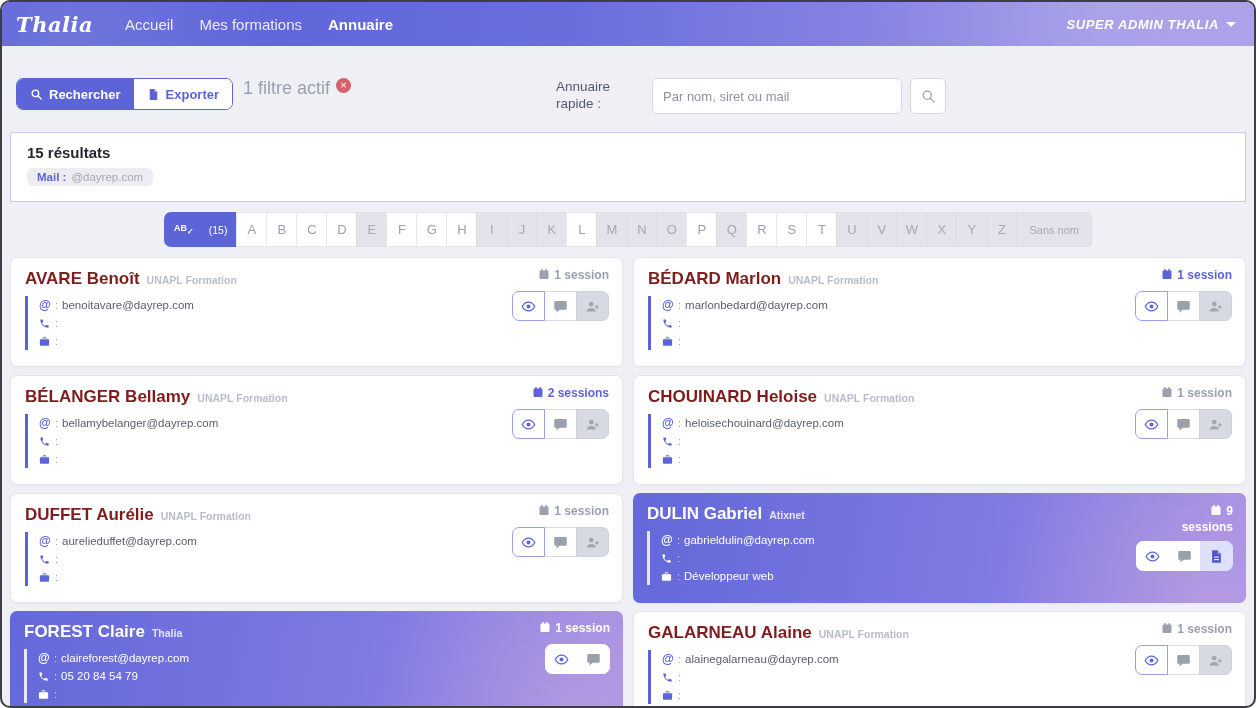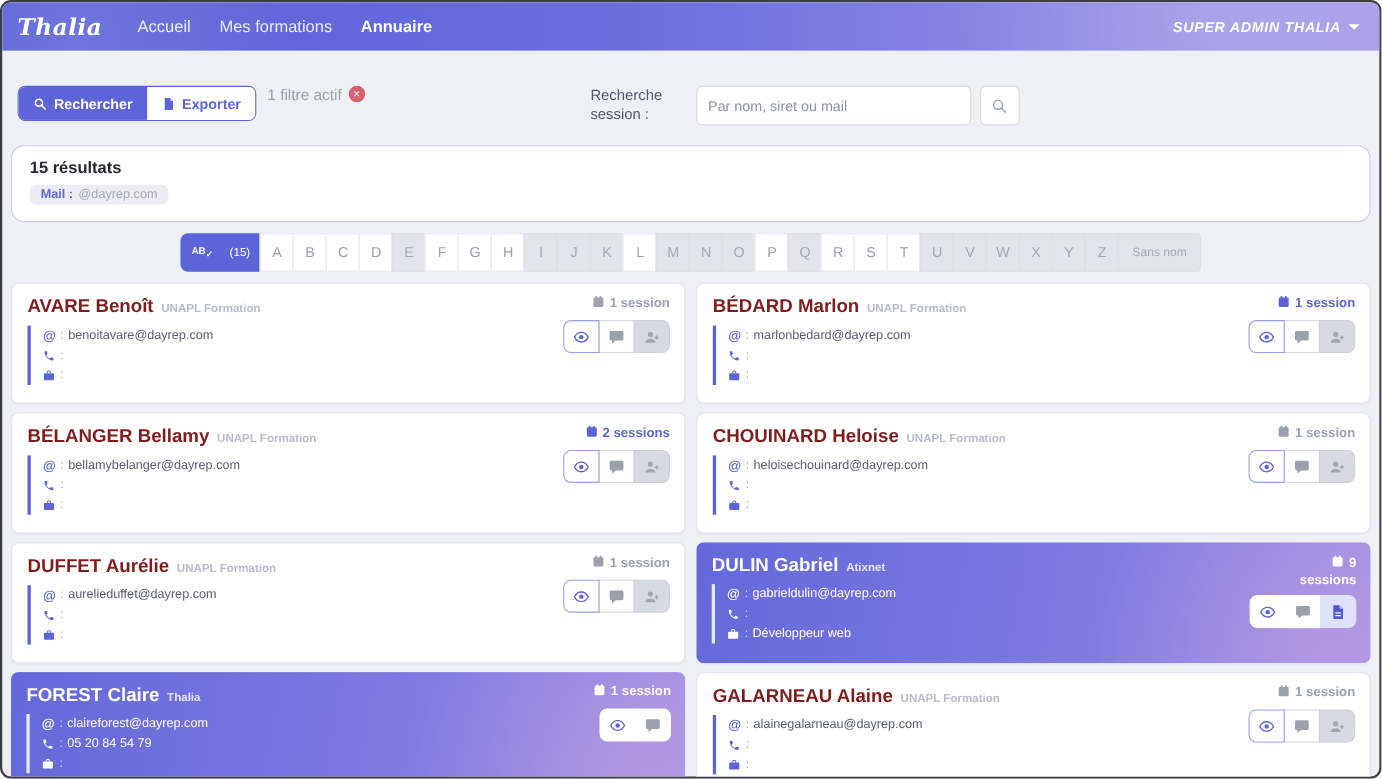--- a/index.html
+++ b/index.html
@@ -19,31 +19,31 @@
   .user { margin-left:auto; color:#fff; font-size:13px; font-weight:600; letter-spacing:.6px; display:flex; align-items:center; gap:7px; cursor:pointer;font-style:italic; }
   .caret { width:0; height:0; border-left:5px solid transparent; border-right:5px solid transparent; border-top:5px solid #fff; }
 
   
   .toolbar { margin:32px 14px 0; display:flex; align-items:flex-start; }
   .btn-group { display:inline-flex; border:1px solid #5d64d8; border-radius:7px; overflow:hidden; background:#fff; height:32px; }
   .btn { display:flex; align-items:center; gap:6px; padding:0 13px; font-size:13px; font-weight:700; border:none; cursor:pointer; font-family:inherit; }
   .btn.primary { background:#5d64d8; color:#fff; }
   .btn.outline { background:#fff; color:#5d64d8; }
   .btn svg { width:13px; height:13px; }
-  .filter-status { margin-left:10px; font-size:14px; color:#9aa0ac; }
+  .filter-status { margin-left:10px; font-size:18px; color:#9aa0ac; }
   .badge-x { margin-left:6px; width:15px; height:15px; border-radius:50%; background:#d6626e; color:#f6d9dc; font-size:8px; display:inline-flex; align-items:center; justify-content:center; font-weight:bold; cursor:pointer; }
   .quick { display:flex; align-items:center; margin-left:205px; gap:14px; }
   .quick-label { width:82px; font-size:13.5px; color:#55596a; line-height:1.25; }
   .quick input { width:250px; height:36px; border:1px solid #d7d9e0; border-radius:5px; padding:0 10px; font-size:13px; color:#333; font-family:inherit; background:#fff; }
   .quick input::placeholder { color:#8d93a0; }
   .sq { width:36px; height:36px; margin-left:-6px; border:1px solid #d7d9e0; border-radius:5px; background:#fff; display:flex; align-items:center; justify-content:center; color:#9aa0ad; cursor:pointer; }
   .sq svg { width:15px; height:15px; }
 
   
-  .results { margin:18px 8px 0; background:#fff; border:1px solid #c9c9ef; border-radius:12px; height:70px; padding:11px 16px; }
+  .results { margin:18px 8px 0; background:#fff; border:1px solid #c9c9ef; border-radius:0; height:70px; padding:11px 16px; }
   .count { font-size:15px; font-weight:800; color:#26262e; }
   .chip { display:inline-flex; align-items:center; gap:5px; margin-top:7px; background:#ececf2; border-radius:6px; padding:3px 10px; }
   .chip b { color:#5d64d8; font-size:11.5px; font-weight:800; }
   .chip i { color:#a4a8b4; font-size:11.5px; font-style:normal; }
 
   
   .alpha { margin:10px 0 0; display:flex; justify-content:center; align-items:stretch; height:35px; }
   .ab-btn { display:flex; align-items:center; gap:15px; background:#5d64d8; color:#fff; border:none; border-radius:7px 0 0 7px; padding:0 10px; cursor:pointer; font-family:inherit; }
   .ab-ic { font-size:9px; font-weight:800; letter-spacing:0; }
   .ab-ic .chk { font-size:8px; vertical-align:-3px; }
@@ -124,21 +124,21 @@
         <svg viewBox="0 0 24 24">
             <path d="M5 2h9l5 5v15H5z" fill="currentColor"></path>
             <path d="M14 2v5h5" fill="#fff" opacity=".55"></path>
           </svg>
         <span>Exporter</span>
       </button>
     </div>
     <span class="filter-status">1 filtre actif</span>
     <span class="badge-x">✕</span>
     <div class="quick">
-      <div class="quick-label">Recherche session :</div>
+      <div class="quick-label">Annuaire rapide :</div>
       <input placeholder="Par nom, siret ou mail" style="">
       <button class="sq">
         <svg viewBox="0 0 24 24">
             <circle cx="10" cy="10" r="6.5" fill="none" stroke="currentColor" stroke-width="2"></circle>
             <path d="M15 15l6 6" stroke="currentColor" stroke-width="2" stroke-linecap="round"></path>
           </svg>
       </button>
     </div>
   </div>
 

